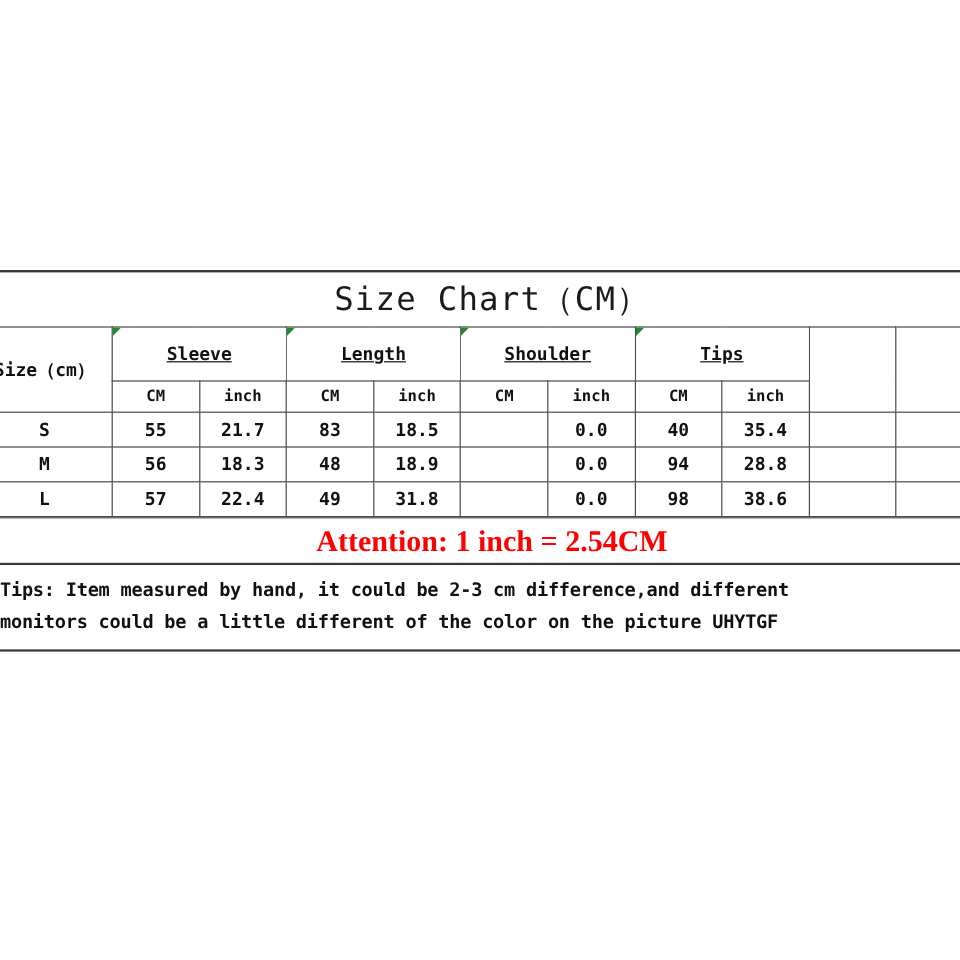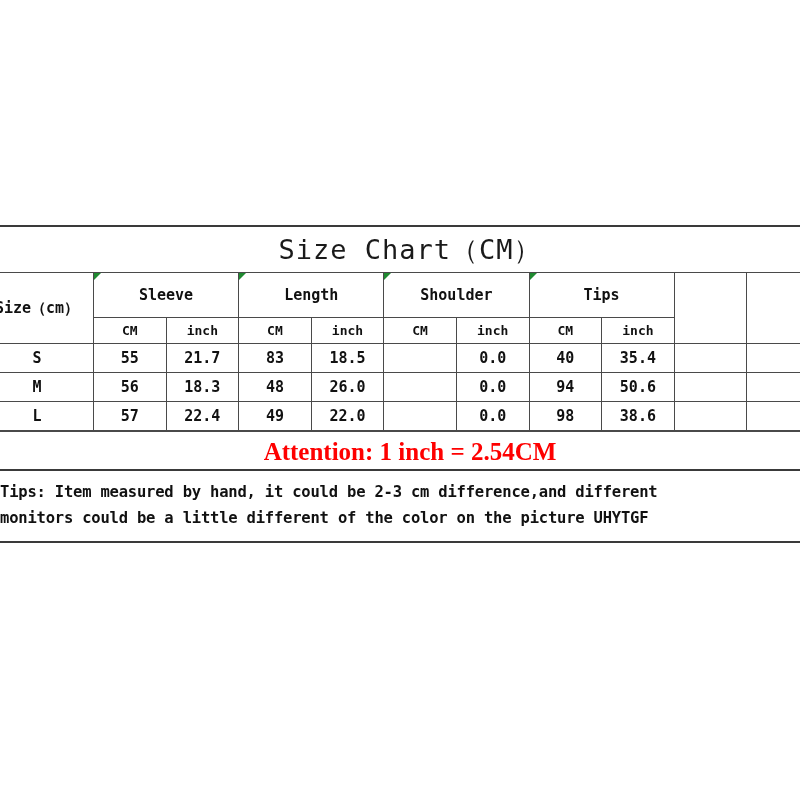--- a/index.html
+++ b/index.html
@@ -86,21 +86,21 @@
     font-weight: bold;
     font-size: 13px;
   }
 
   .size-label-cell {
     font-size: 15px;
     font-weight: bold;
   }
 
   
-  .cell-marked { position: relative; }
+  .cell-marked { position: relative; text-decoration: underline; }
   .corner-mark {
     position: absolute;
     top: 0;
     left: 0;
     width: 0;
     height: 0;
     border-top: 7px solid #1f8a30;
     border-right: 7px solid transparent;
     pointer-events: none;
   }
@@ -217,34 +217,34 @@
           <td>40</td>
           <td>35.4</td>
           <td></td>
           <td></td>
         </tr>
         <tr class="row-data">
           <td class="size-label-cell">M</td>
           <td>56</td>
           <td>18.3</td>
           <td>48</td>
-          <td>26.0</td>
+          <td>18.9</td>
           <td></td>
           <td>0.0</td>
           <td>94</td>
-          <td>50.6</td>
+          <td>28.8</td>
           <td></td>
           <td></td>
         </tr>
         <tr class="row-data">
           <td class="size-label-cell">L</td>
           <td>57</td>
           <td>22.4</td>
           <td>49</td>
-          <td>22.0</td>
+          <td>31.8</td>
           <td></td>
           <td>0.0</td>
           <td>98</td>
           <td>38.6</td>
           <td></td>
           <td></td>
         </tr>
       </tbody>
     </table>
 

